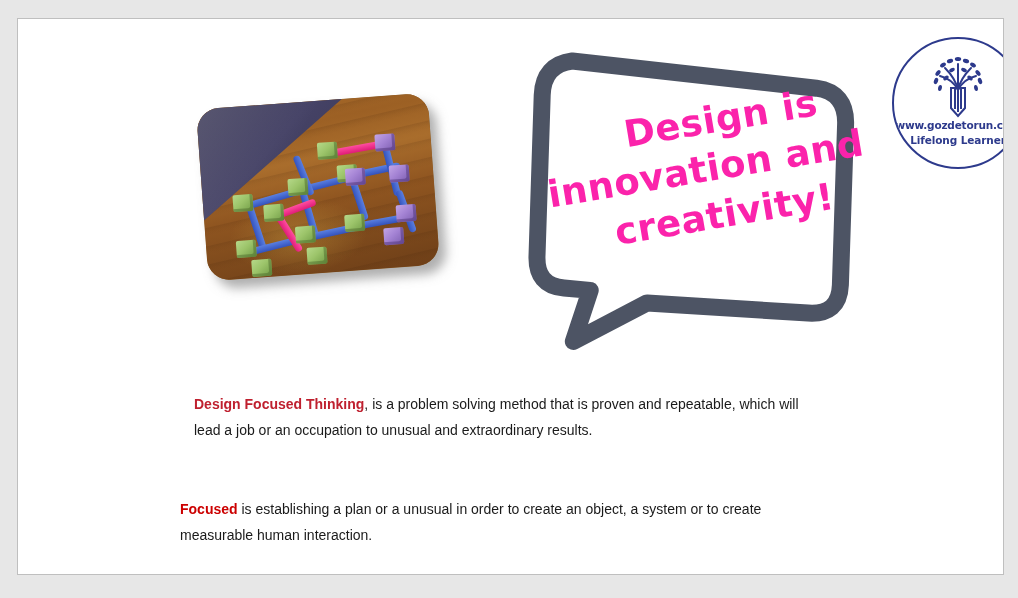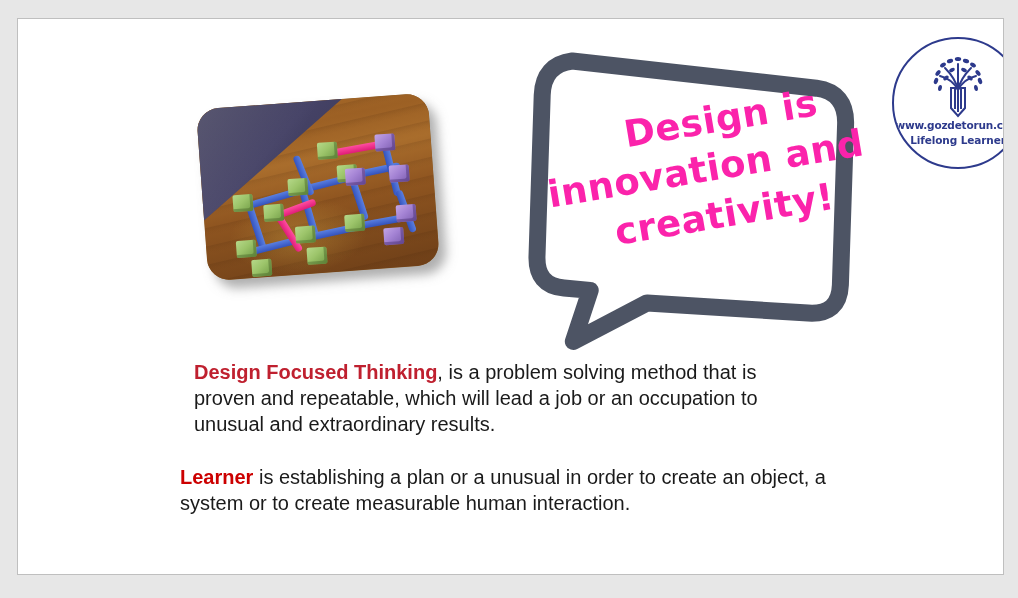--- a/index.html
+++ b/index.html
@@ -167,23 +167,24 @@
     font-family: "DejaVu Sans", sans-serif;
     font-weight: 700;
   }
   #logo-url { top: 80px; font-size: 10.5px; letter-spacing: -0.2px; }
   #logo-tag { top: 95px; font-size: 10.5px; letter-spacing: -0.1px; }
 
   
   .para {
     position: absolute;
     font-family: "Liberation Sans", sans-serif;
-    font-size: 20px;
+    font-size: 14px;
     line-height: 26px;
     color: #1a1a1a;
+    margin-top: 32px;
   }
   #para-1 {
     left: 176px;
     top: 340px;
     width: 625px;
     text-indent: 0;
   }
   #para-2 {
     left: 162px;
     top: 445px;
@@ -305,17 +306,17 @@
       </svg>
       <div id="logo-url">www.gozdetorun.com</div>
       <div id="logo-tag">Lifelong Learner</div>
     </div>
 
     <div class="para" id="para-1">
       <span class="kw-1">Design Focused Thinking</span><span>, is a problem solving method that is proven and repeatable, which will lead a job or an occupation to unusual and extraordinary results.</span>
     </div>
 
     <div class="para" id="para-2">
-      <span class="kw-2">Learner</span><span> is establishing a plan or a unusual in order to create an object, a system or to create measurable human interaction.</span>
+      <span class="kw-2">Focused</span><span> is establishing a plan or a unusual in order to create an object, a system or to create measurable human interaction.</span>
     </div>
 
   </div>
 </div>
 
 </body></html>

